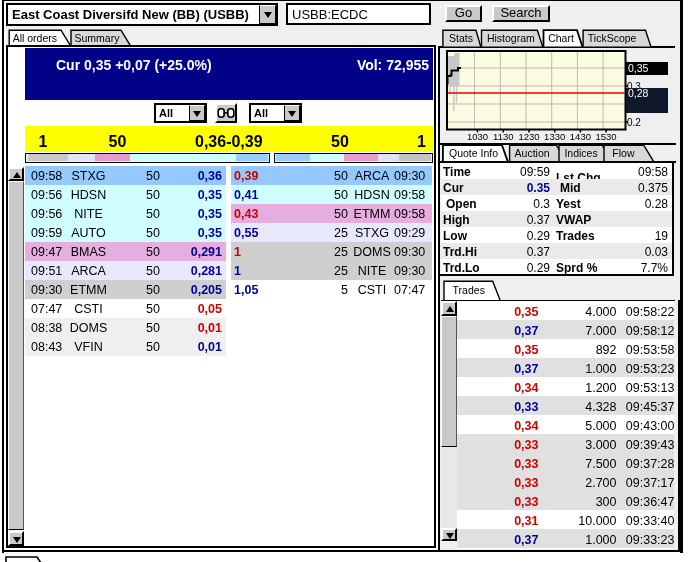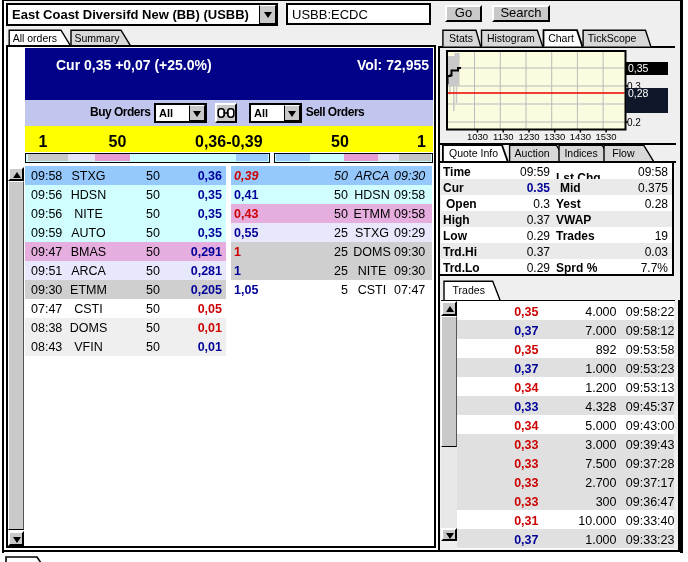--- a/index.html
+++ b/index.html
@@ -47,24 +47,20 @@
     <text x="66.5" y="12.5" font-size="10.5" fill="#000">Summary</text>
   </svg>
 
   <div class="a" style="left:6px;top:45px;width:430px;height:503px;border:2px solid #000;background:#fff;box-sizing:border-box;"></div>
 
   <div class="a" style="left:25px;top:48px;width:408px;height:52px;background:#020289;">
     <div class="a" style="left:31px;top:9px;font-size:14px;font-weight:bold;color:#fff;line-height:16px;">Cur 0,35 +0,07 (+25.0%)</div>
     <div class="a" style="right:4px;top:9px;font-size:14px;font-weight:bold;color:#fff;line-height:16px;">Vol: 72,955</div>
   </div>
 
-  <div class="a" style="left:25px;top:100px;width:408px;height:26px;background:#c1c6ef;">
-    <div class="a" style="left:65px;top:6px;font-size:12px;font-weight:bold;line-height:12px;letter-spacing:-0.5px;">Buy Orders</div>
-    <div class="a" style="left:280.7px;top:6px;font-size:12px;font-weight:bold;line-height:12px;letter-spacing:-0.5px;">Sell Orders</div>
-  </div>
 
   <div class="a" style="left:154px;top:103px;width:53px;height:20px;border:2px solid #000;background:#fff;box-sizing:border-box;">
     <div class="a" style="left:3px;top:0px;font-size:11px;font-weight:bold;line-height:16px;">All</div>
     <div class="a bevel" style="right:0;top:0;width:16px;height:16px;border-width:1px;border-left:1px solid #000;">
       <div class="tri-dn a" style="left:3px;top:5px;"></div>
     </div>
   </div>
 
   <div class="a bevel" style="left:215px;top:103px;width:22px;height:20px;">
     <svg width="18" height="16" viewBox="0 0 18 16" style="position:absolute;left:0px;top:0px;">
@@ -160,21 +156,21 @@
         <span class="a" style="left:147px;top:3px;width:50px;text-align:right;font-weight:bold;color:#cc0000;">0,01</span>
       </div>
       <div class="row" style="top:171px;height:19px;background:#efefef;">
         <span class="a" style="left:6px;top:3px;">08:43</span>
         <span class="a" style="left:38px;top:3px;width:51px;text-align:center;">VFIN</span>
         <span class="a" style="left:105px;top:3px;width:30px;text-align:right;">50</span>
         <span class="a" style="left:147px;top:3px;width:50px;text-align:right;font-weight:bold;color:#000099;">0,01</span>
       </div>
     </div>
   <div id="bookR" class="a" style="left:231px;top:166px;width:201px;height:190px;font-size:12.5px;">
-      <div class="row" style="top:0px;height:19px;background:#95c8fd;font-style:italic;">
+      <div class="row" style="top:0px;height:19px;background:#95c8fd;">
         <span class="a" style="left:3px;top:3px;font-weight:bold;color:#cc0000;">0,39</span>
         <span class="a" style="left:87px;top:3px;width:30px;text-align:right;">50</span>
         <span class="a" style="left:116px;top:3px;width:50px;text-align:center;">ARCA</span>
         <span class="a" style="left:163px;top:3px;width:31px;text-align:right;">09:30</span>
       </div>
       <div class="row" style="top:19px;height:19px;background:#d0feff;">
         <span class="a" style="left:3px;top:3px;font-weight:bold;color:#000099;">0,41</span>
         <span class="a" style="left:87px;top:3px;width:30px;text-align:right;">50</span>
         <span class="a" style="left:116px;top:3px;width:50px;text-align:center;">HDSN</span>
         <span class="a" style="left:163px;top:3px;width:31px;text-align:right;">09:58</span>

